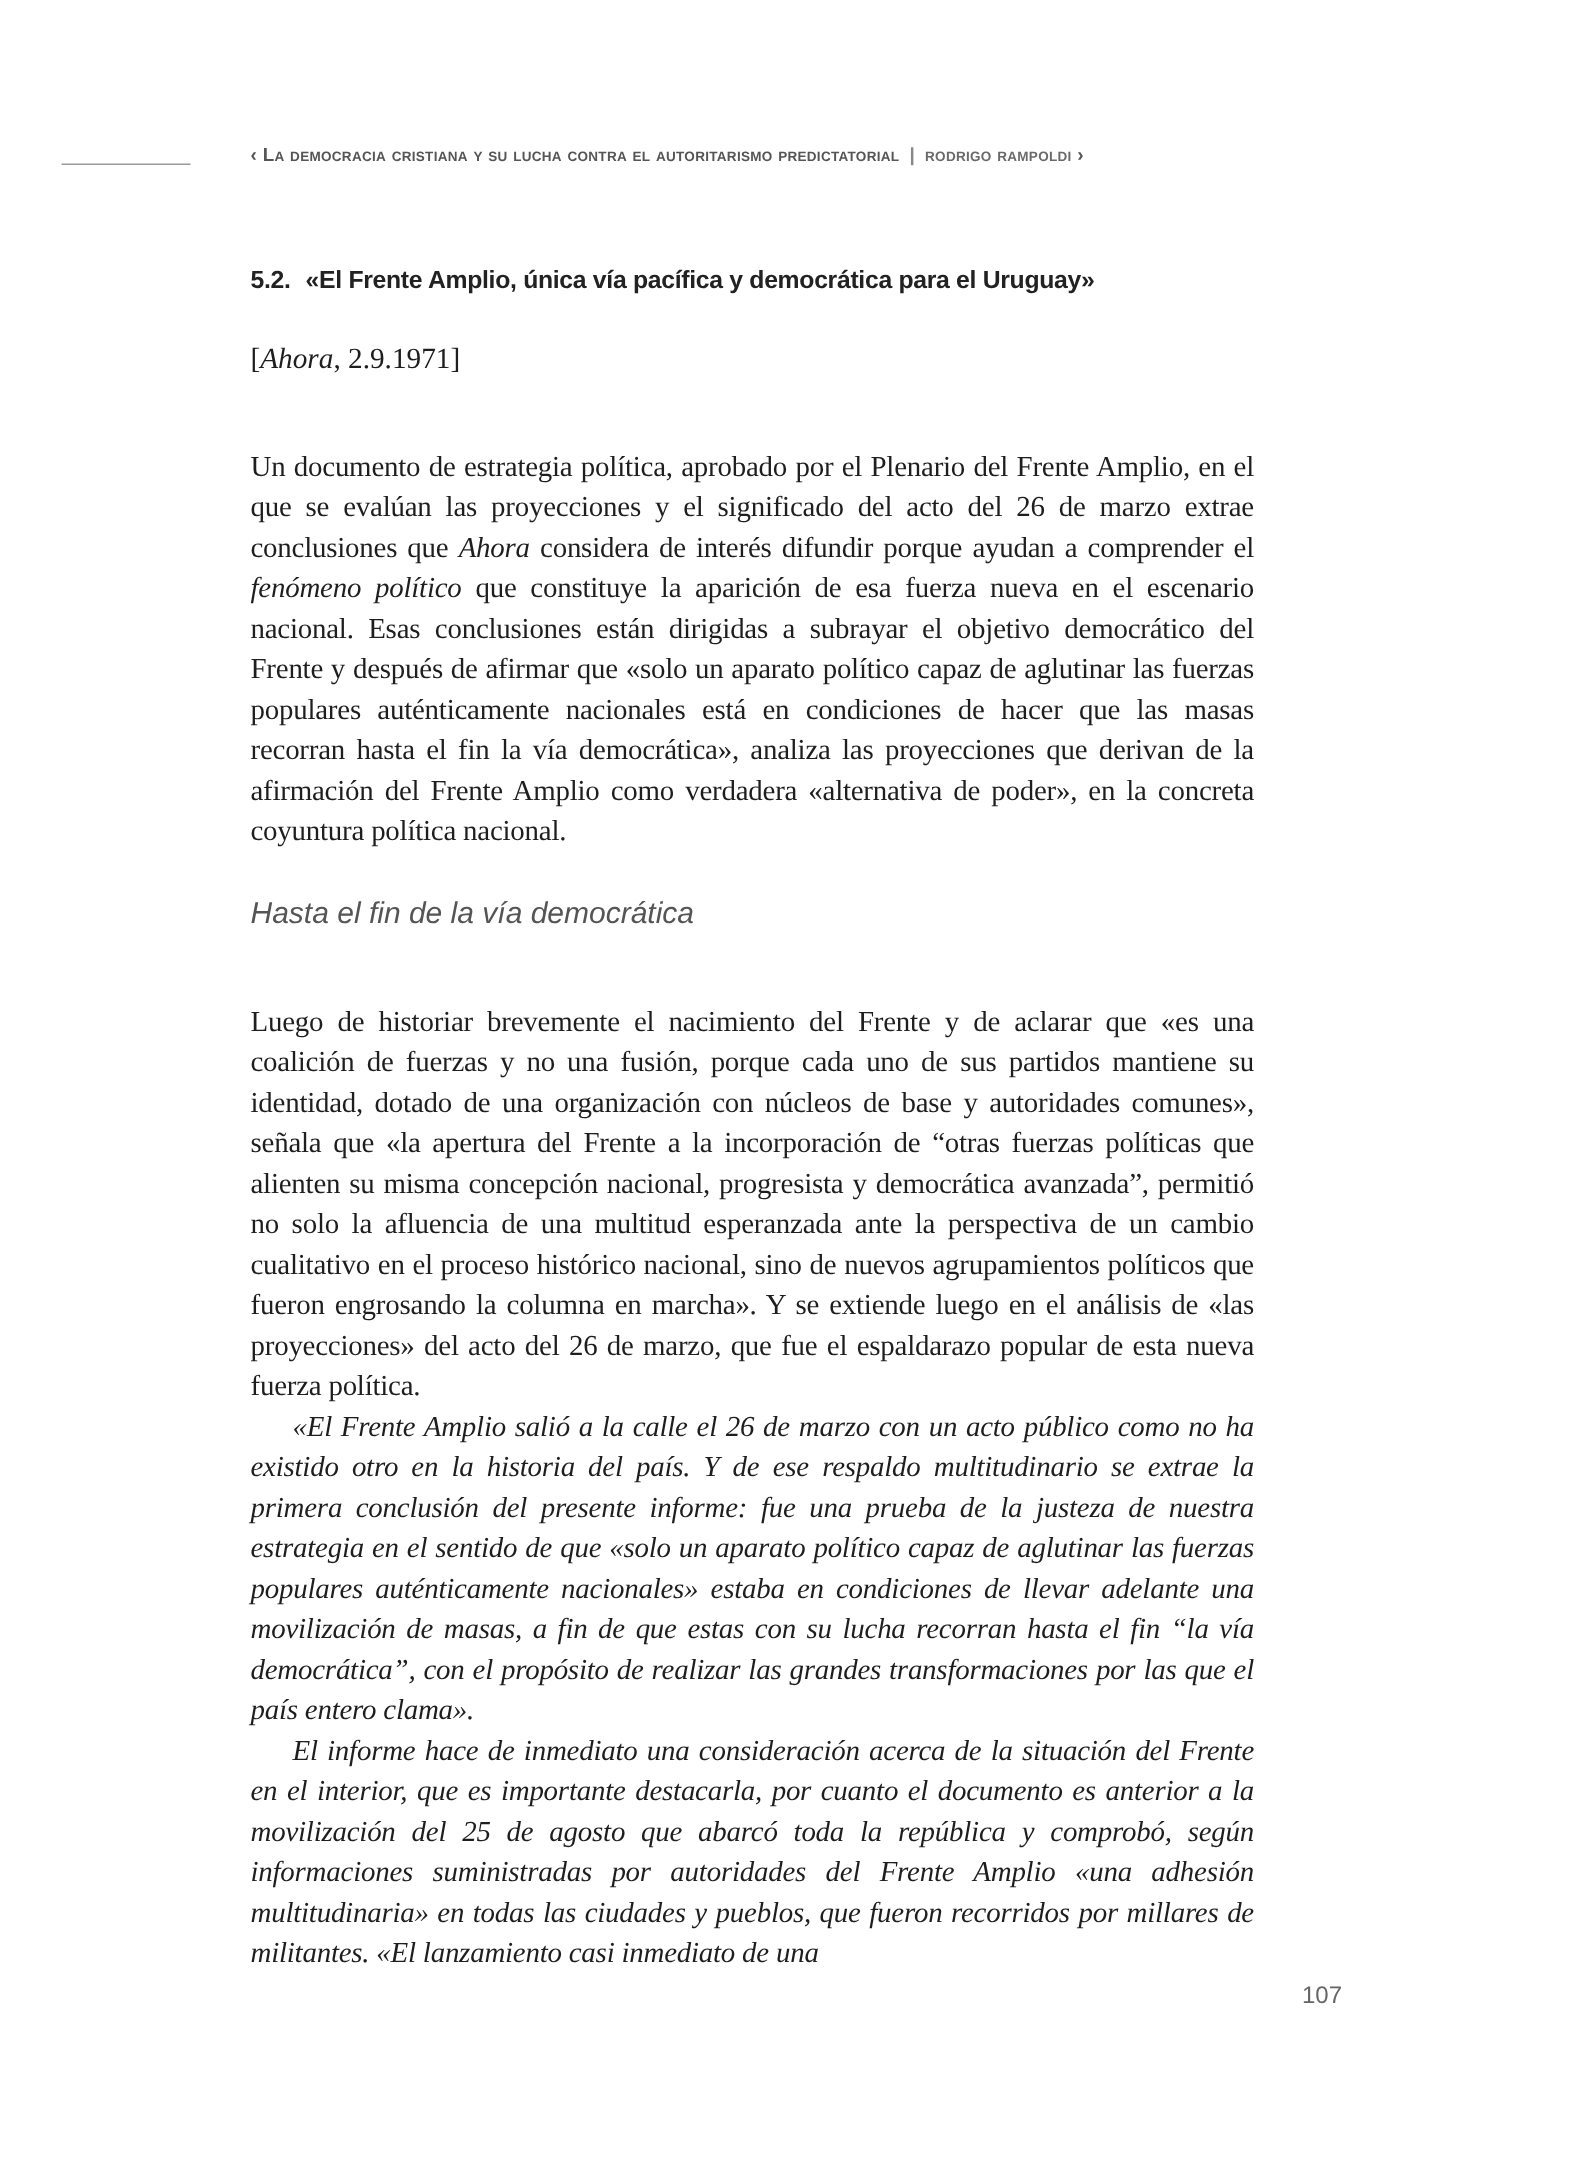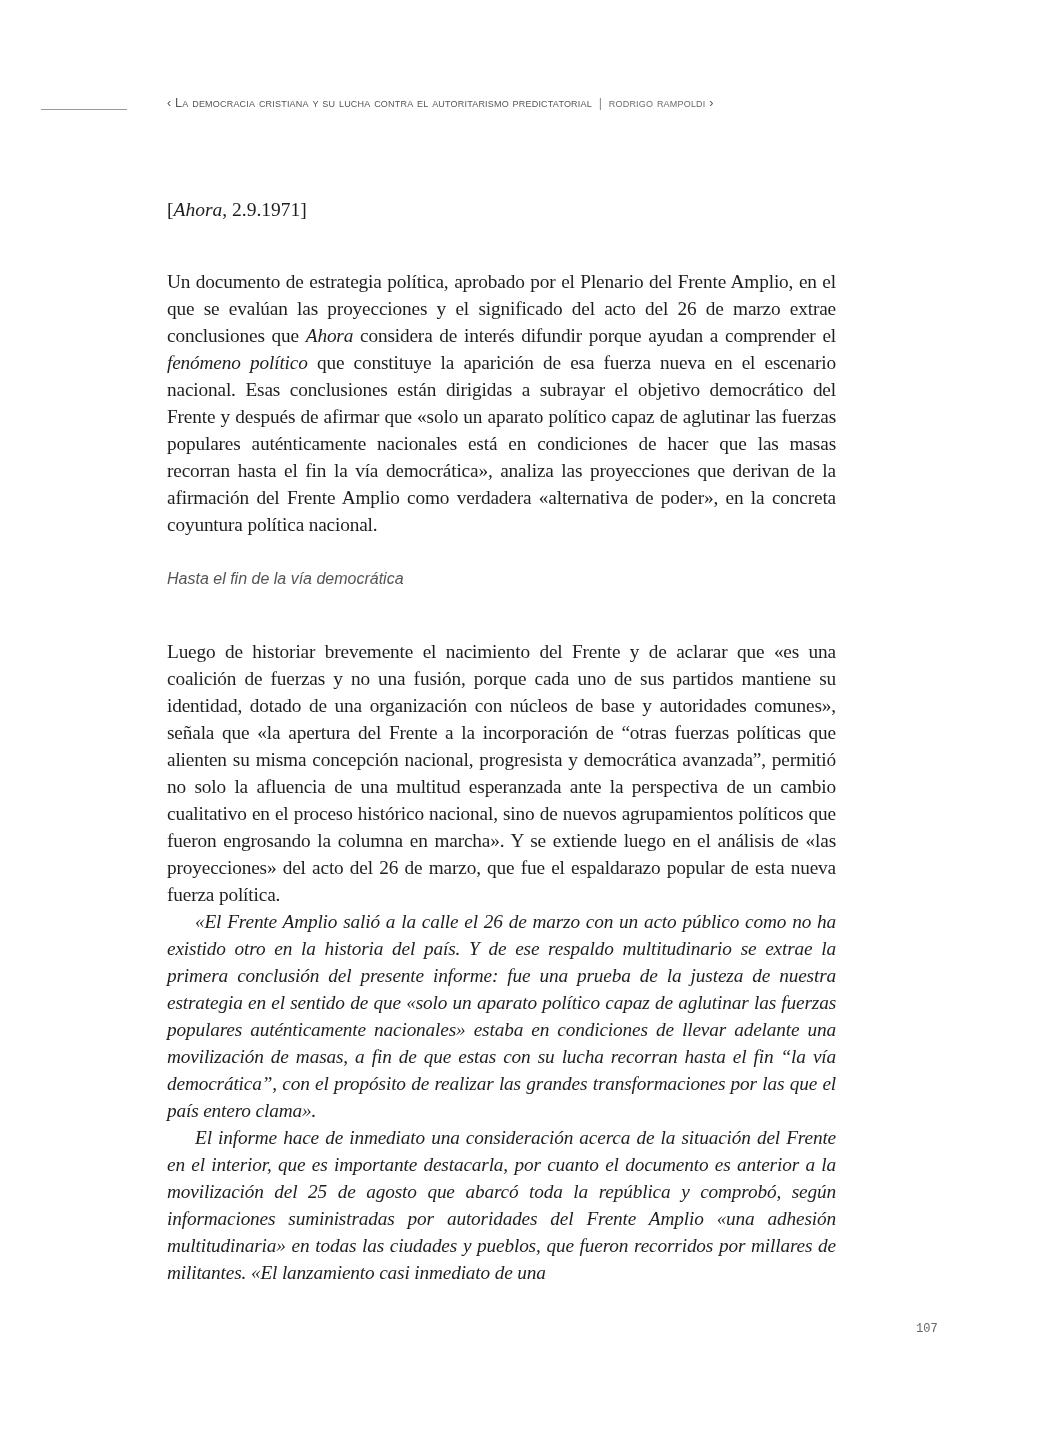--- a/index.html
+++ b/index.html
@@ -1,18 +1,18 @@
 <!DOCTYPE html>
 <html><head>
 <meta charset="utf-8">
 <style>
   html, body { margin: 0; padding: 0; background: #ffffff; }
   body { width: 1048px; height: 1445px; position: relative; overflow: hidden; }
   .running-head {
-    position: absolute; top: 96px; left: 0; width: 980px; height: 20px;
+    position: absolute; top: 96px; left: 0; width: 980px; height: 20px; font-weight: bold;
   }
   .head-rule {
     position: absolute; left: 41px; top: 13px; width: 86px; height: 1px; background: #9a9a9a;
   }
   .head-text {
     position: absolute; left: 167px; top: 0; white-space: nowrap;
     font-family: "Liberation Sans", sans-serif; font-size: 12.6px; color: #555;
     font-variant: small-caps; letter-spacing: 0.2px;
   }
   .head-text .sep { color: #888; margin: 0 3px; }
@@ -30,44 +30,47 @@
     font-size: 19.5px; margin-top: 23px; height: 30px; line-height: 30px;
   }
   .source i { font-style: italic; }
   p.body {
     font-size: 19.3px; line-height: 27px; text-align: justify; margin: 0;
     letter-spacing: -0.15px;
   }
   p.first { margin-top: 43px; }
   p.indent { text-indent: 28px; font-style: italic; }
   .subheading {
-    font-family: "Liberation Sans", sans-serif; font-style: italic; font-size: 16px;
+    font-family: "Liberation Sans", sans-serif; font-style: italic; font-size: 20px;
     color: #555; margin-top: 26px; height: 30px; line-height: 30px;
   }
   p.after-sub { margin-top: 44px; }
   .page-number {
-    position: absolute; left: 916px; top: 1322px;
-    font-family: Liberation Mono, monospace; font-size: 12px; color: #666;
+    position: absolute; left: 868px; top: 1322px;
+    font-family: Liberation Sans, sans-serif; font-size: 16px; color: #666;
   }
 </style>
 </head>
 <body>
 
 <div class="running-head">
   <div class="head-rule"></div>
   <div class="head-text">
     <span>‹</span>
     <span>La democracia cristiana y su lucha contra el autoritarismo predictatorial</span>
     <span class="sep">|</span>
     <span class="author">rodrigo rampoldi</span>
     <span>›</span>
   </div>
 </div>
 
 <div class="content">
+  <h2 class="section-title">
+    <span class="num">5.2.</span><span>«El Frente Amplio, única vía pacífica y democrática para el Uruguay»</span>
+  </h2>
 
   <div class="source">
     <span>[</span><i>Ahora</i><span>, 2.9.1971</span><span>]</span>
   </div>
 
   <p class="body first"><span>Un documento de estrategia política, aprobado por el Plenario del Frente Amplio, en el que se evalúan las proyecciones y el significado del acto del 26 de marzo extrae conclusiones que </span><i>Ahora</i><span> considera de interés difundir porque ayudan a comprender el </span><i>fenómeno político</i><span> que constituye la aparición de esa fuerza nueva en el escenario nacional. Esas conclusiones están dirigidas a subrayar el objetivo democrático del Frente y después de afirmar que «solo un aparato político capaz de aglutinar las fuerzas populares auténticamente nacionales está en condiciones de hacer que las masas recorran hasta el fin la vía democrática», analiza las proyecciones que derivan de la afirmación del Frente Amplio como verdadera «alternativa de poder», en la concreta coyuntura política nacional.</span></p>
 
   <div class="subheading">Hasta el fin de la vía democrática</div>
 
   <p class="body after-sub">Luego de historiar brevemente el nacimiento del Frente y de aclarar que «es una coalición de fuerzas y no una fusión, porque cada uno de sus partidos mantiene su identidad, dotado de una organización con núcleos de base y autoridades comunes», señala que «la apertura del Frente a la incorporación de “otras fuerzas políticas que alienten su misma concepción nacional, progresista y democrática avanzada”, permitió no solo la afluencia de una multitud esperanzada ante la perspectiva de un cambio cualitativo en el proceso histórico nacional, sino de nuevos agrupamientos políticos que fueron engrosando la columna en marcha». Y se extiende luego en el análisis de «las proyecciones» del acto del 26 de marzo, que fue el espaldarazo popular de esta nueva fuerza política.</p>

